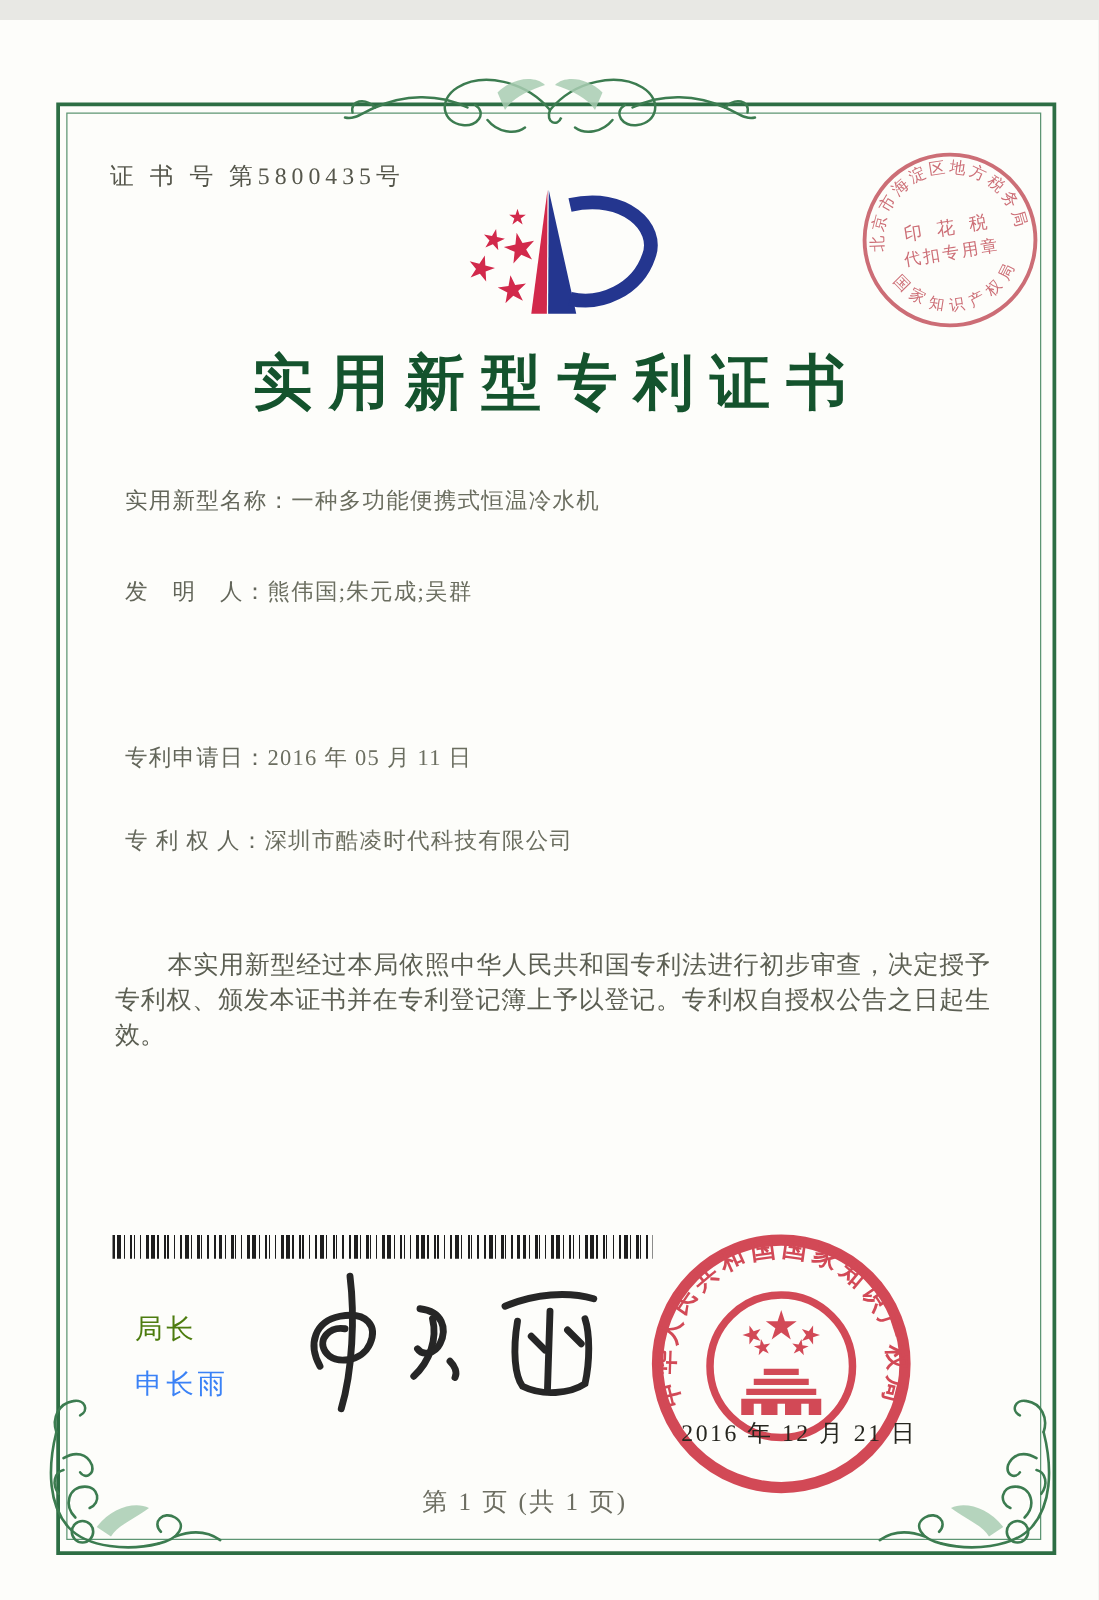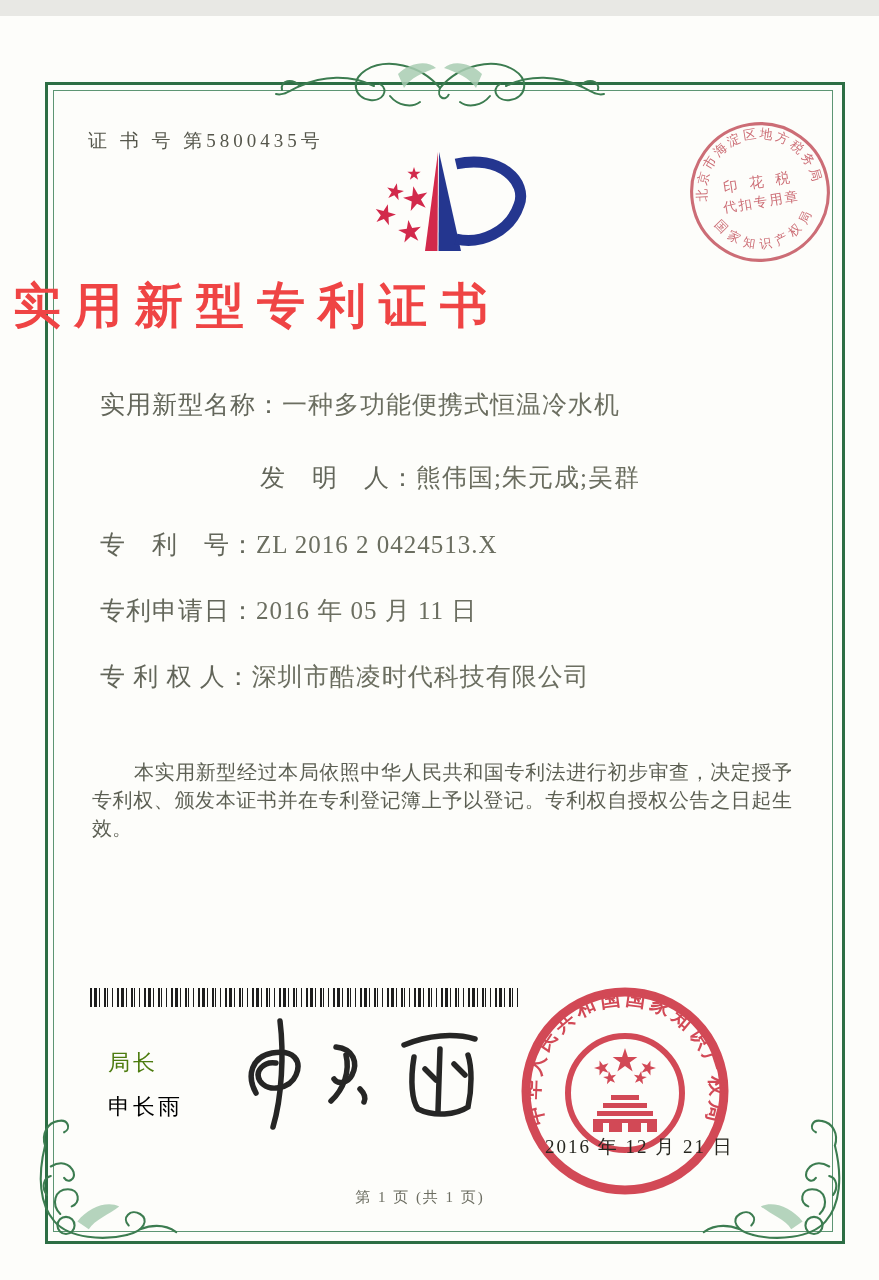--- a/index.html
+++ b/index.html
@@ -12,52 +12,52 @@
   
   .border-outer{left:45px;top:66px;width:794px;height:1156px;border:3px solid #2d6e44;}
   .border-inner{left:53px;top:74px;width:778px;height:1140px;border:1px solid #5d9573;}
   .orn{pointer-events:none;}
   .orn-top{left:270px;top:28px;width:340px;height:80px;}
   .orn-bl{left:28px;top:1082px;width:152px;height:156px;}
   .orn-br{left:700px;top:1082px;width:152px;height:156px;transform:scaleX(-1);}
   
   .cert-no{left:88px;top:112px;font-size:19px;color:#55564b;letter-spacing:4px;}
   .logo{left:330px;top:126px;width:230px;height:132px;}
-  .title{left:0;top:258px;width:879px;font-size:48px;font-weight:600;
-         letter-spacing:13px;color:#ef4444;text-indent:13px;}
+  .title{left:0;top:258px;width:879px;text-align:center;font-size:48px;font-weight:600;
+         letter-spacing:13px;color:#14532d;text-indent:13px;}
   
-  .field{left:100px;width:700px;font-size:25px;color:#6b6e60;letter-spacing:1px;white-space:nowrap;}
-  .f1{top:372px;} .f2{top:445px;text-align:center;} .f3{top:512px;} .f4{top:578px;} .f5{top:644px;} .f6{top:702px;}
+  .field{left:100px;width:700px;font-size:18px;color:#6b6e60;letter-spacing:1px;white-space:nowrap;}
+  .f1{top:372px;} .f2{top:445px;} .f3{top:512px;} .f4{top:578px;} .f5{top:644px;} .f6{top:702px;}
   .field .lab{color:#63665a;}
   
   .body-text{left:92px;top:742px;width:700px;font-size:20px;line-height:28px;
              color:#5c5f53;text-align:justify;}
   .body-text p{margin:0;text-indent:2.1em;}
   
   .barcode{left:90px;top:972px;width:432px;height:19px;
     background:
      repeating-linear-gradient(90deg,
       #1d1d1d 0 2px, transparent 2px 4px,
       #1d1d1d 4px 7px, transparent 7px 9px,
       #1d1d1d 9px 10px, transparent 10px 14px,
       #1d1d1d 14px 16px, transparent 16px 17px,
       #1d1d1d 17px 18px, transparent 18px 22px,
       #1d1d1d 22px 23px, transparent 23px 27px);
   }
   
   .officer-title{left:108px;top:1032px;font-size:22px;color:#4d7c0f;letter-spacing:3px;}
-  .officer-name{left:108px;top:1076px;font-size:22px;color:#000000;letter-spacing:3px;}
+  .officer-name{left:108px;top:1076px;font-size:22px;color:#3b82f6;letter-spacing:3px;}
   .signature{left:228px;top:986px;width:260px;height:136px;}
   
   .seal{left:505px;top:955px;width:240px;height:240px;opacity:.92;}
   .seal-date{left:545px;top:1118px;font-size:19px;color:#26261f;letter-spacing:2px;z-index:5;}
   
   .stamp{left:672px;top:88px;width:176px;height:176px;transform:rotate(-9deg);opacity:.85;}
   
-  .footer{left:290px;top:1172px;width:260px;text-align:center;font-size:15px;
+  .footer{left:290px;top:1172px;width:260px;text-align:center;font-size:20px;
           color:#6c6d61;letter-spacing:2px;}
 </style>
 </head>
 <body>
 
 <div class="page">
 
   <svg width="0" height="0" style="position:absolute">
     <defs>
       <path id="star" d="M0,-1L0.2245,-0.309L0.9511,-0.309L0.3633,0.118L0.5878,0.809L0,0.382L-0.5878,0.809L-0.3633,0.118L-0.9511,-0.309L-0.2245,-0.309Z"></path>
@@ -108,21 +108,20 @@
     </g>
     <polygon points="108,10 95,109 107.5,109" fill="#d2294b"></polygon>
     <polygon points="109,10 131,109 108.5,109" fill="#24368f"></polygon>
     <path d="M126,22 C170,12 198,40 189,63 C180,90 150,103 126,97" stroke="#24368f" stroke-width="11" fill="none"></path>
   </svg>
 
   <div class="abs title">实用新型专利证书</div>
 
   <div class="abs field f1"><span class="lab">实用新型名称：</span><span>一种多功能便携式恒温冷水机</span></div>
   <div class="abs field f2"><span class="lab">发　明　人：</span><span>熊伟国;朱元成;吴群</span></div>
-  <div class="abs field f3"><span class="lab">专　利　号：</span><span>ZL 2016 2 0424513.X</span></div>
   <div class="abs field f4"><span class="lab">专利申请日：</span><span>2016 年 05 月 11 日</span></div>
   <div class="abs field f5"><span class="lab">专 利 权 人：</span><span>深圳市酷凌时代科技有限公司</span></div>
 
   <div class="abs body-text">
     <p>本实用新型经过本局依照中华人民共和国专利法进行初步审查，决定授予专利权、颁发本证书并在专利登记簿上予以登记。专利权自授权公告之日起生效。</p>
   </div>
 
   <div class="abs barcode"></div>
 
   <div class="abs officer-title">局长</div>

